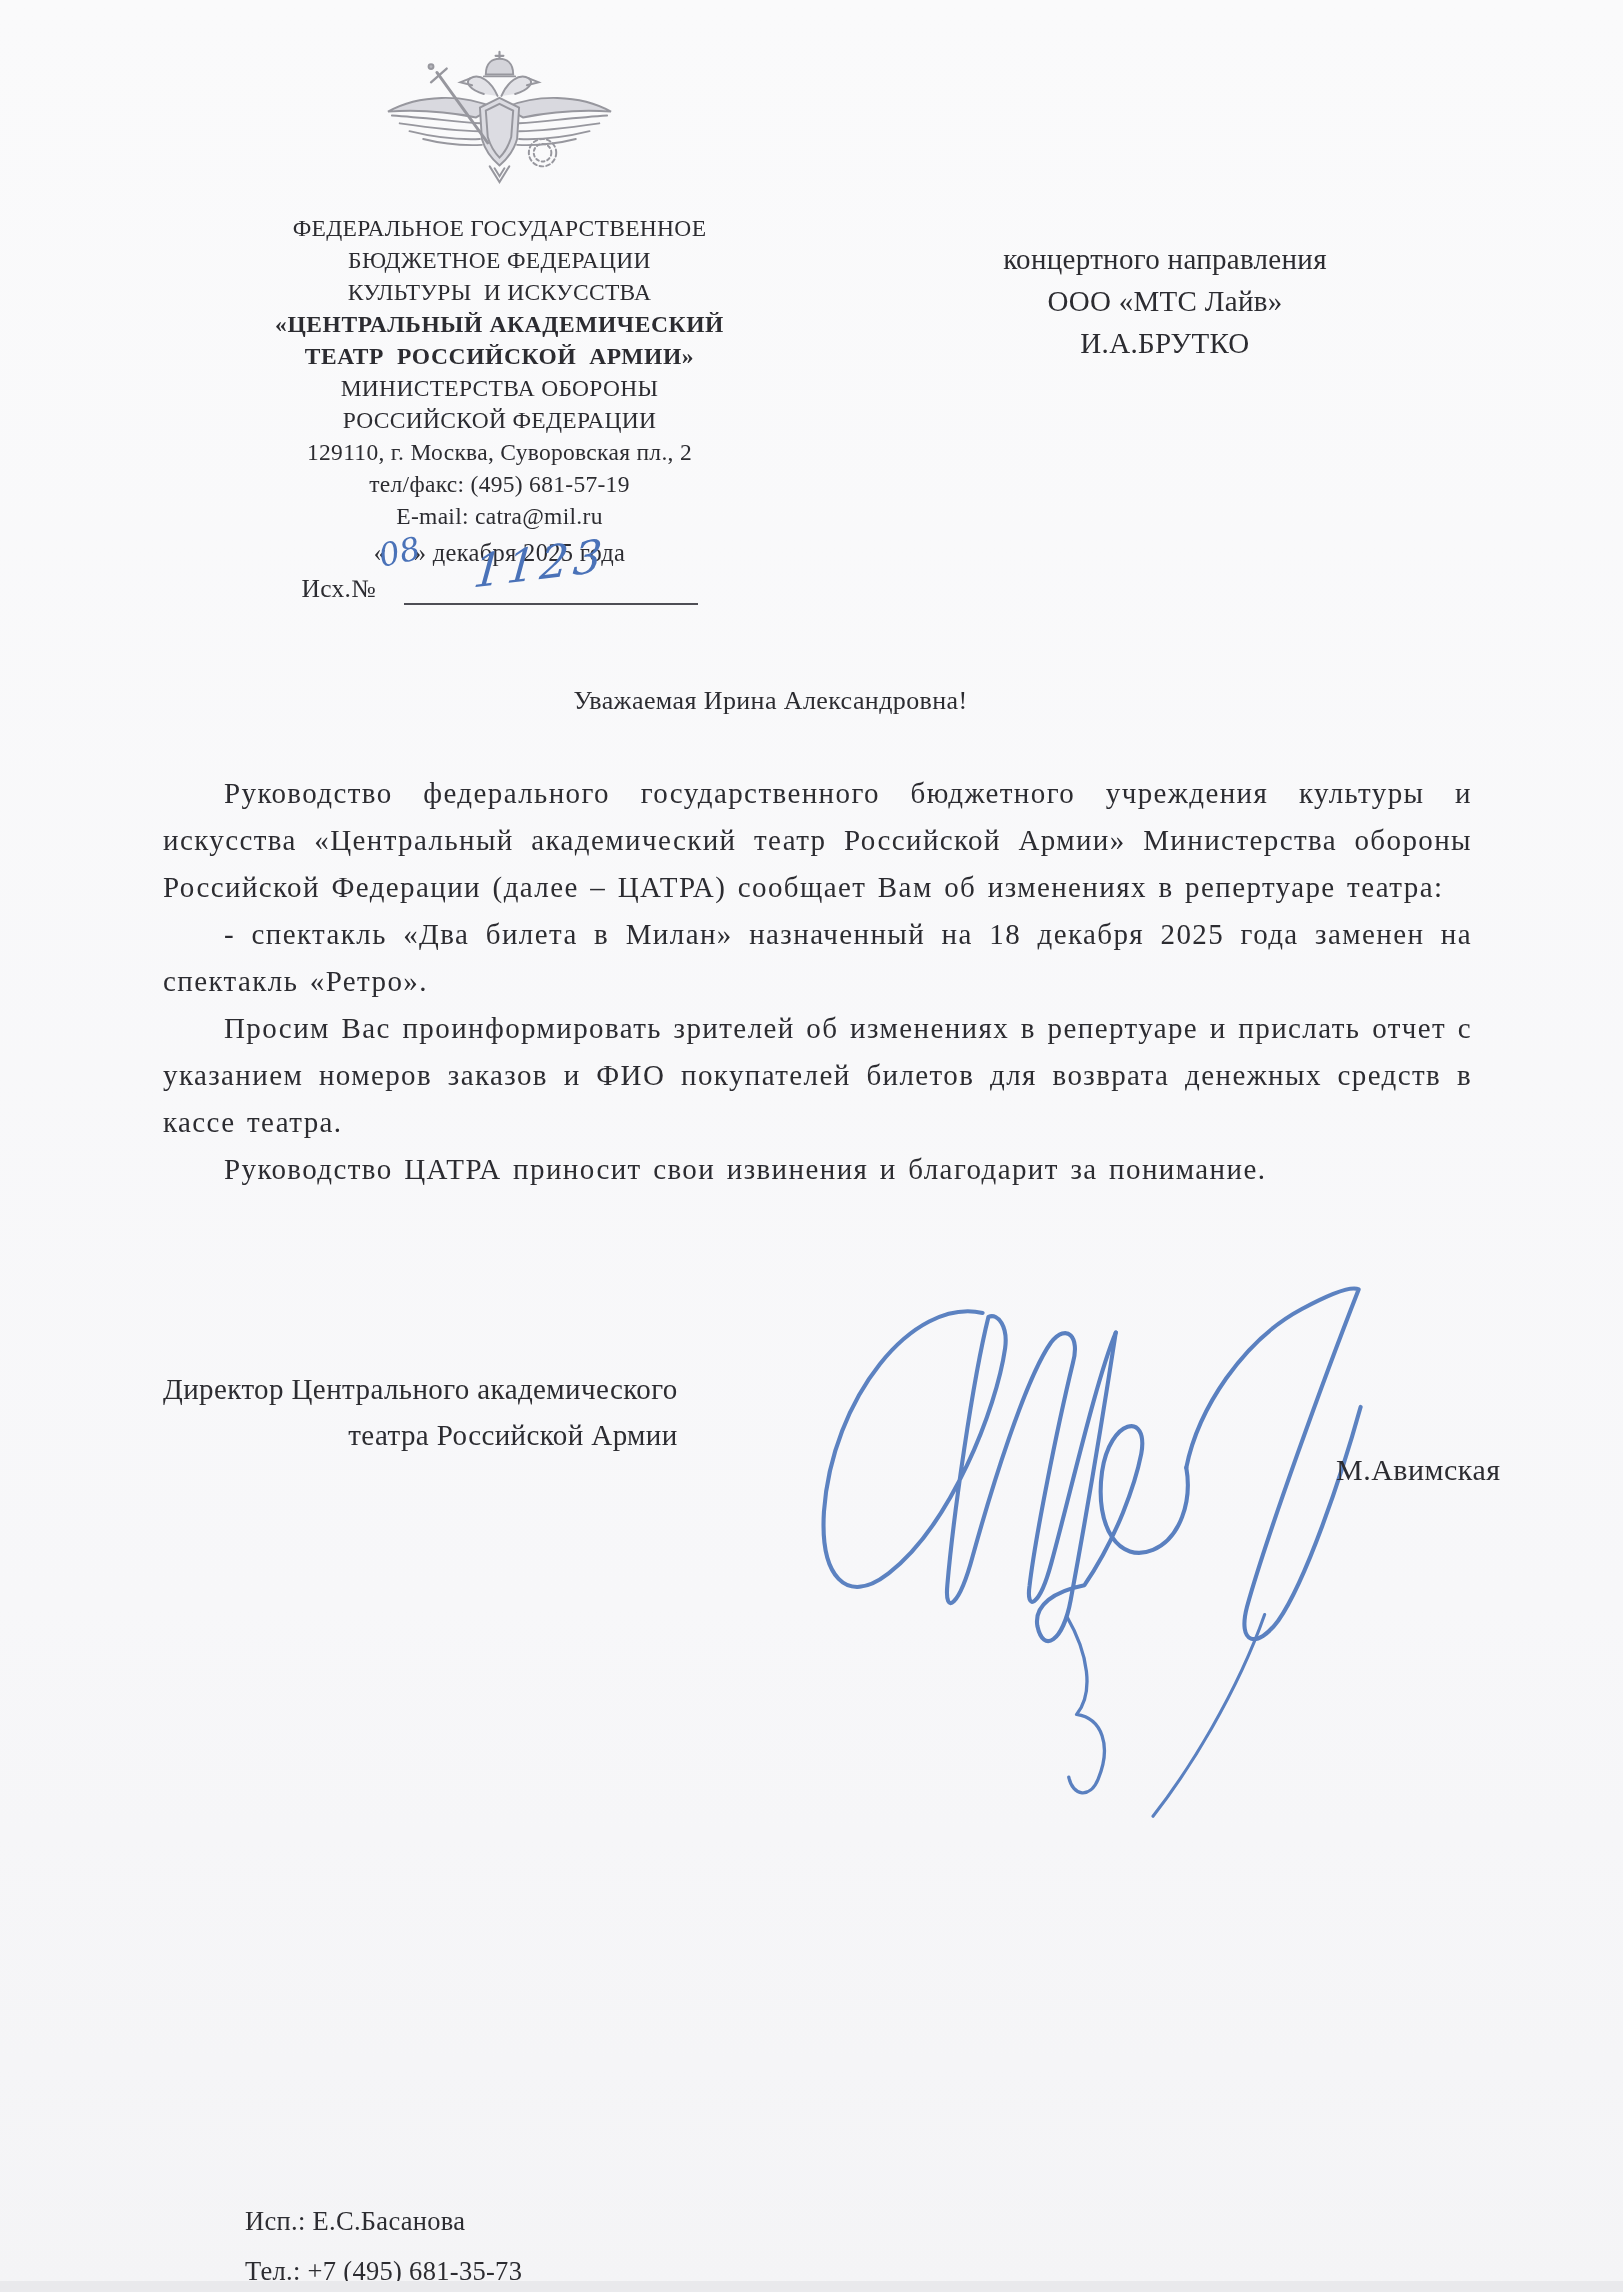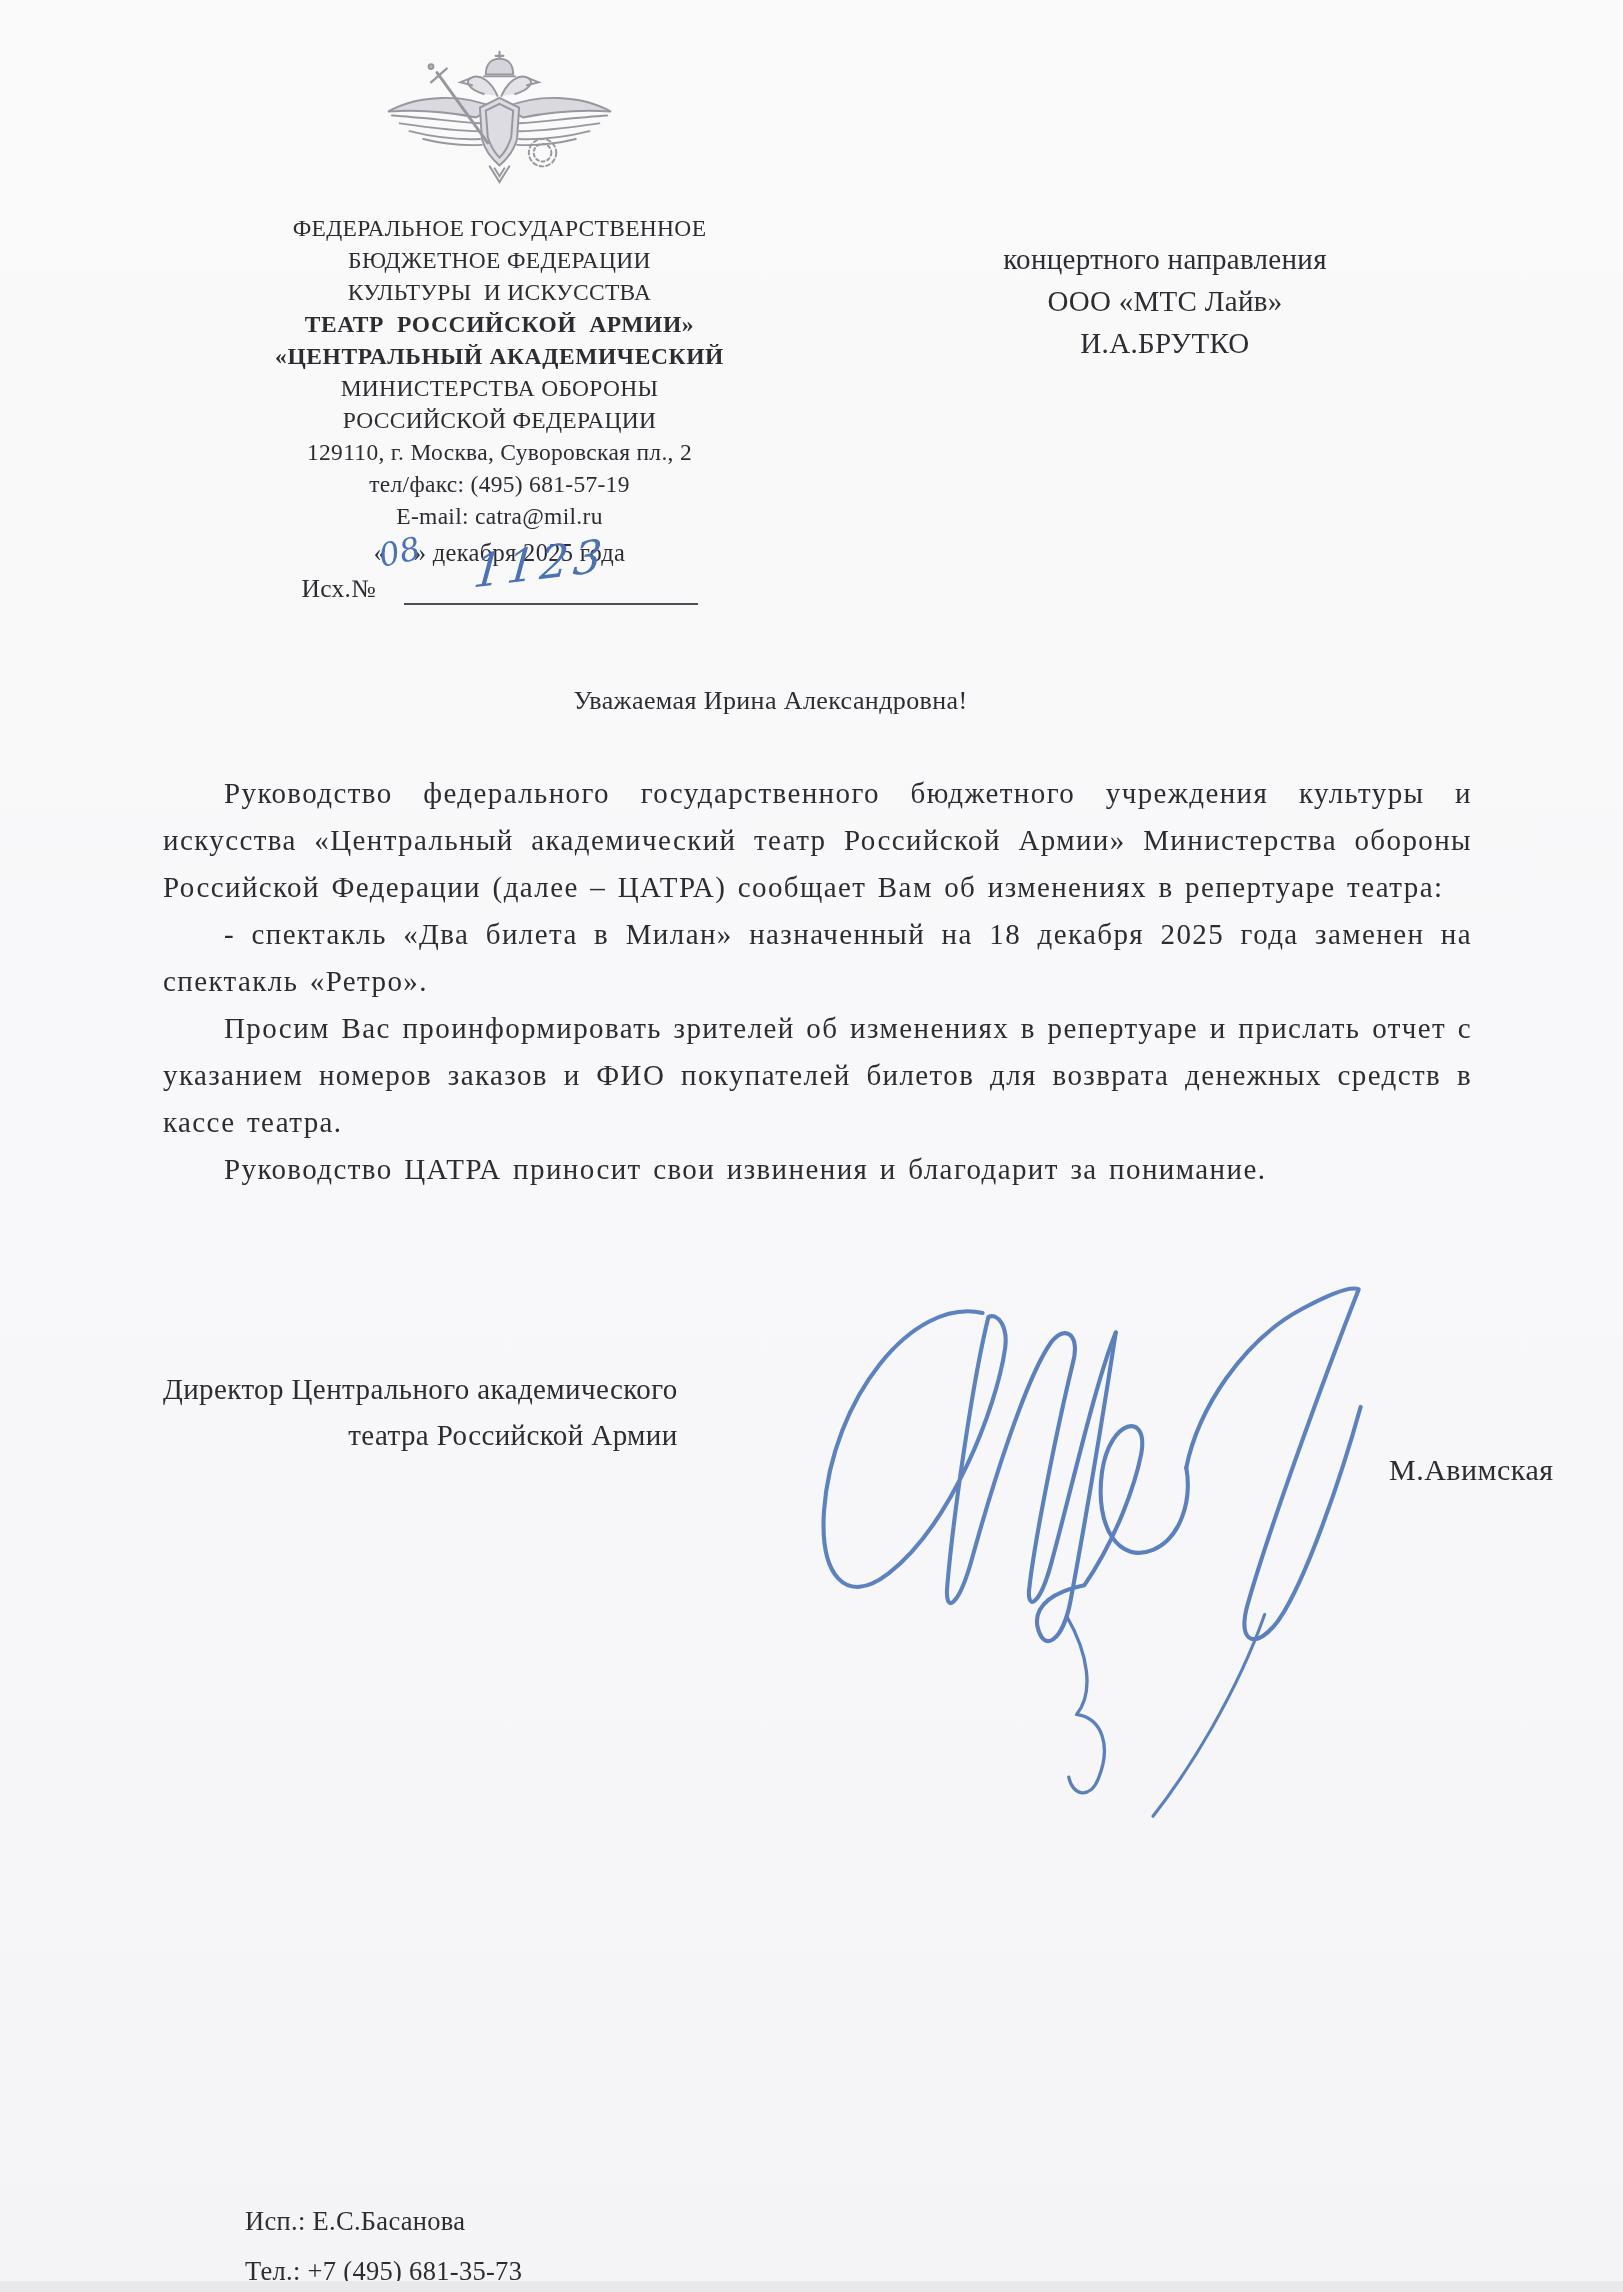--- a/index.html
+++ b/index.html
@@ -42,21 +42,21 @@
   
   .body-text {
     position:absolute; left:163px; top:770px; width:1309px;
     font-size:29px; line-height:47px; text-align:justify;
     letter-spacing:1.4px; word-spacing:2.9px;
   }
   .body-text p { margin:0; text-indent:61px; }
 
   
   .sig-title { position:absolute; left:163px; top:1366px; font-size:29px; line-height:46px; letter-spacing:0.4px;text-align:right; }
-  .sig-name  { position:absolute; left:1389px; top:1453px; font-size:30px; letter-spacing:0.5px; }
+  .sig-name  { position:absolute; left:1336px; top:1453px; font-size:30px; letter-spacing:0.5px; }
   .signature-svg { position:absolute; left:804px; top:1262px; width:745px; height:568px; }
 
   
   .footer { position:absolute; left:245px; top:2196px; font-size:26.5px; line-height:50px; letter-spacing:0.3px; }
 </style>
 </head>
 <body>
 
 <div class="page">
 
@@ -97,22 +97,22 @@
         <circle cx="164" cy="106" r="14" stroke-dasharray="4 3"></circle>
         <circle cx="164" cy="106" r="9" stroke-dasharray="3 3"></circle>
       </g>
     </svg>
   </div>
 
   <div class="letterhead">
     <div>ФЕДЕРАЛЬНОЕ ГОСУДАРСТВЕННОЕ</div>
     <div>БЮДЖЕТНОЕ ФЕДЕРАЦИИ</div>
     <div>КУЛЬТУРЫ  И ИСКУССТВА</div>
+    <div class="lh-bold">«ЦЕНТРАЛЬНЫЙ АКАДЕМИЧЕСКИЙ</div>
     <div class="lh-bold">ТЕАТР  РОССИЙСКОЙ  АРМИИ»</div>
-    <div class="lh-bold">«ЦЕНТРАЛЬНЫЙ АКАДЕМИЧЕСКИЙ</div>
     <div>МИНИСТЕРСТВА ОБОРОНЫ</div>
     <div>РОССИЙСКОЙ ФЕДЕРАЦИИ</div>
     <div>129110, г. Москва, Суворовская пл., 2</div>
     <div>тел/факс: (495) 681-57-19</div>
     <div>E-mail: catra@mil.ru</div>
     <div class="date-row"><span>«</span><span class="hand hand-day">08</span><span>» декабря 2025 года</span></div>
     <div class="ref-row">
       <span>Исх.№</span>
       <span class="ref-line">
         <span class="hand hand-ref">1123</span>

